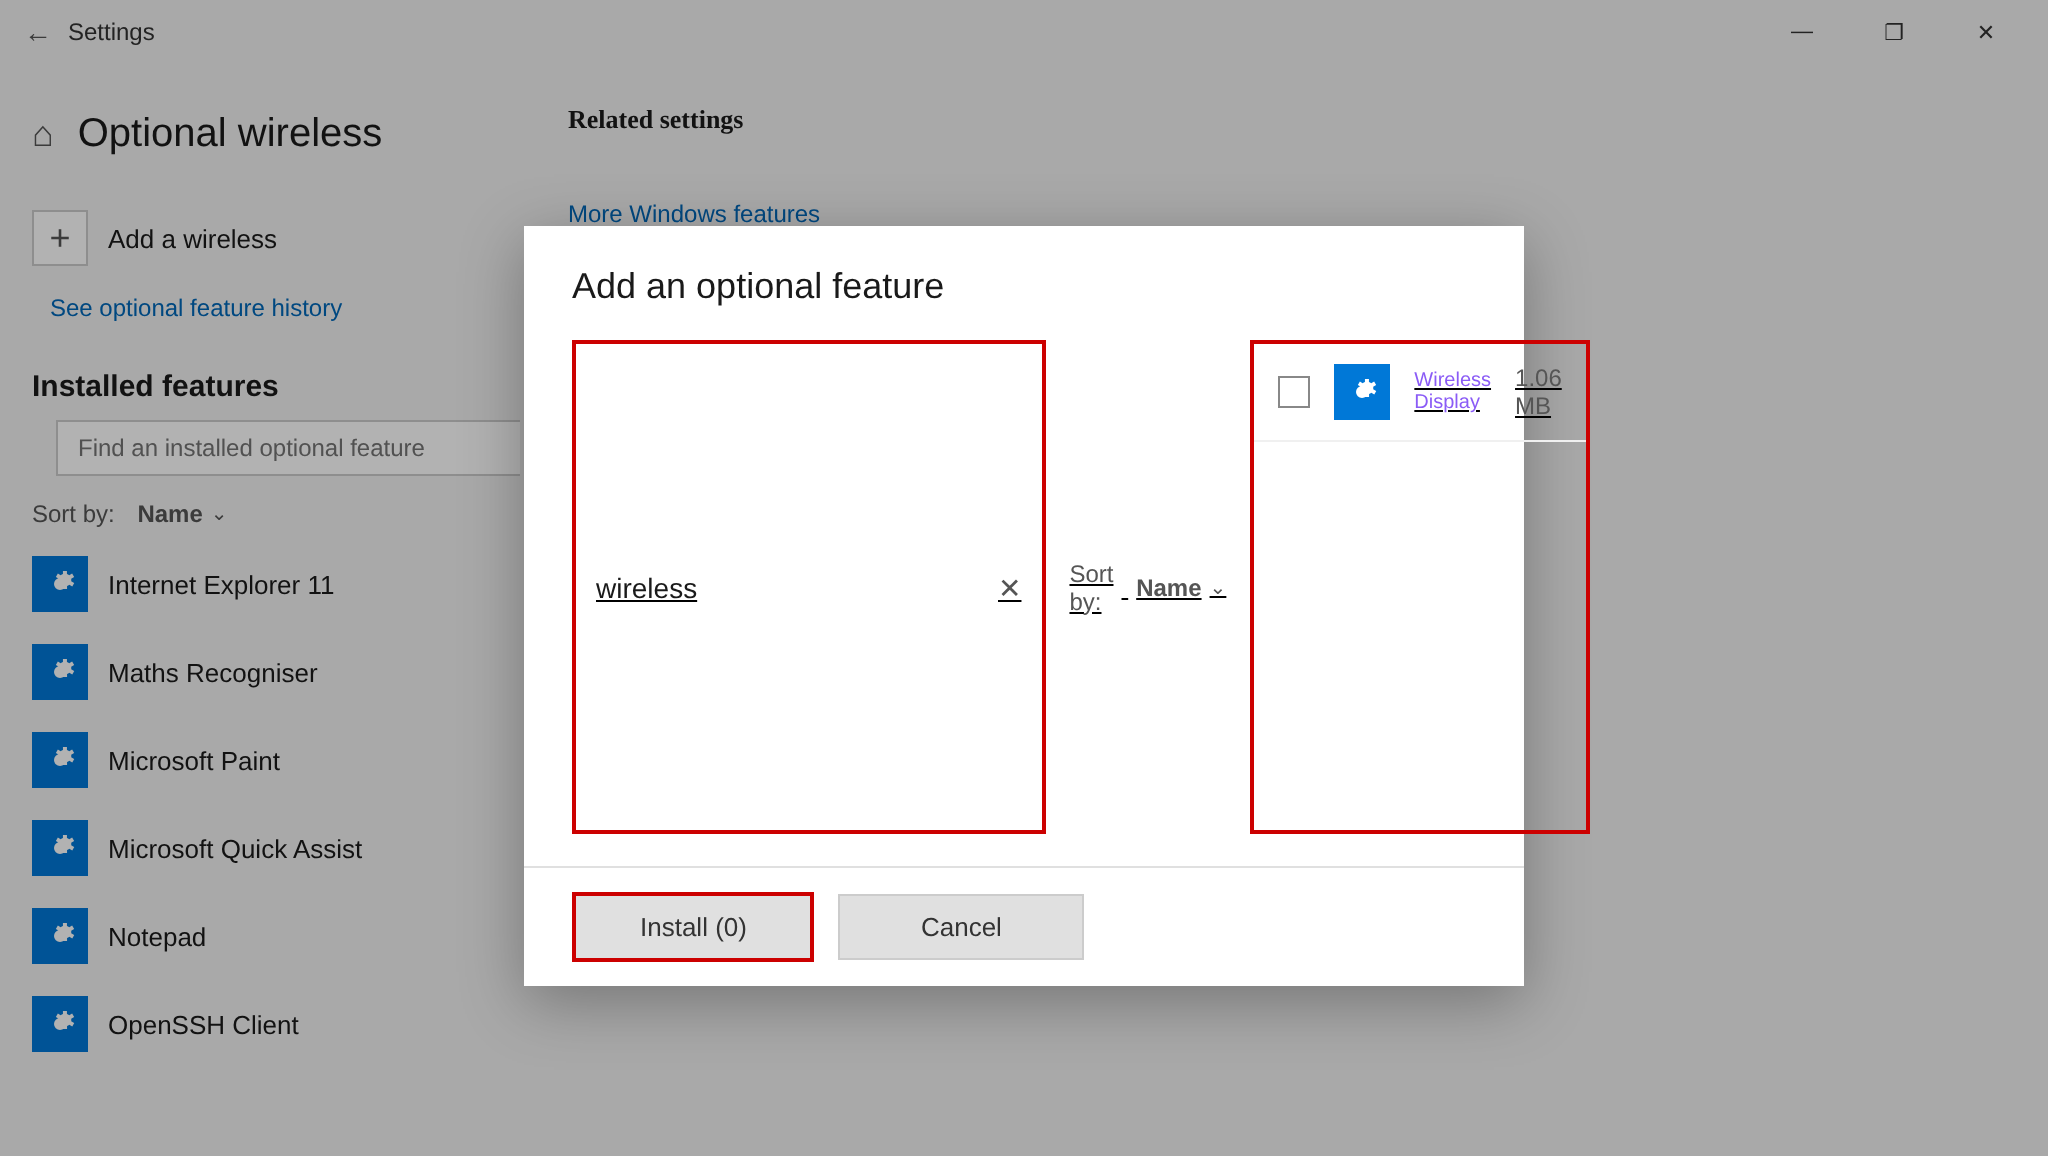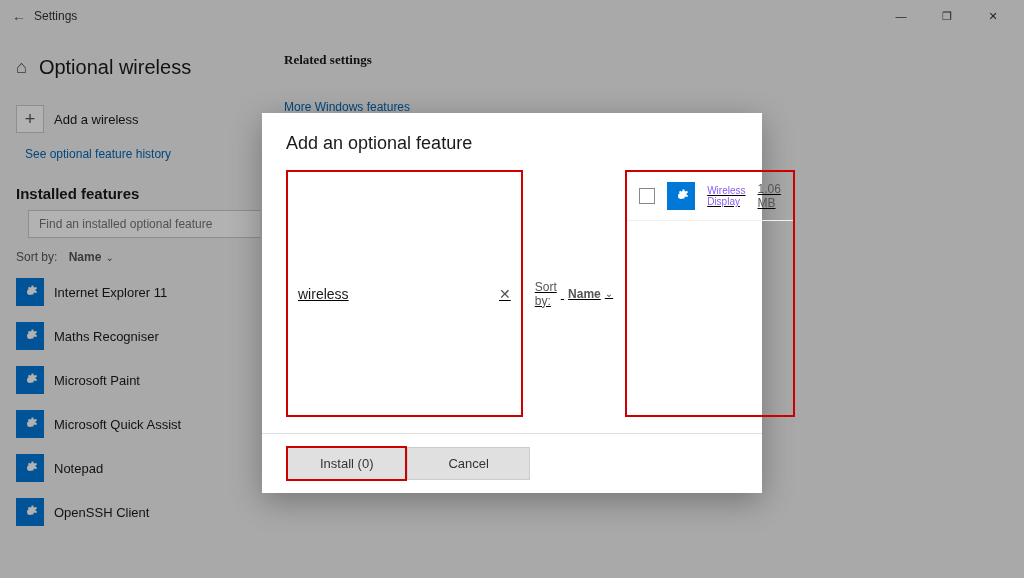--- a/index.html
+++ b/index.html
@@ -299,21 +299,21 @@
     .result-size {
       font-size: 12px;
       color: #555;
     }
 
     
     .dialog-footer {
       display: flex;
       border-top: 1px solid #e0e0e0;
       padding: 12px 24px;
-      gap: 0;
+      gap: 12px;
       justify-content: flex-start;
       align-items: center;
     }
     .install-btn {
       padding: 8px 32px;
       background: #e0e0e0;
       border: 2px solid #cc0000;
       font-size: 13px;
       cursor: pointer;
       color: #333;

